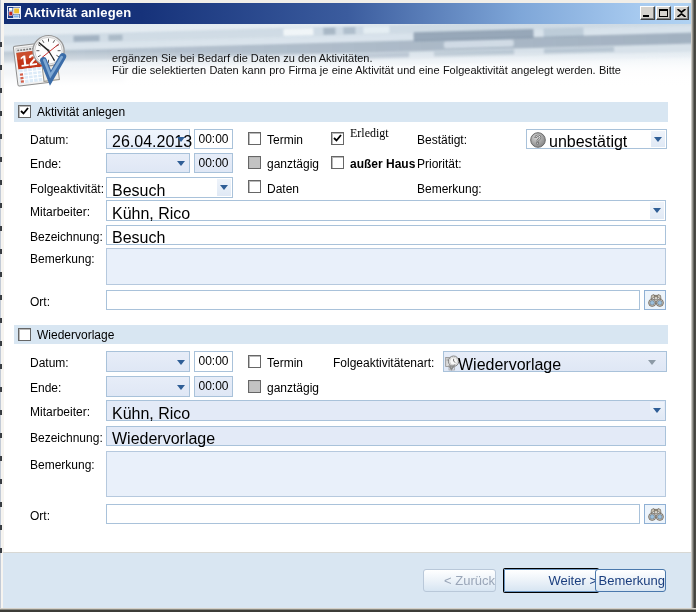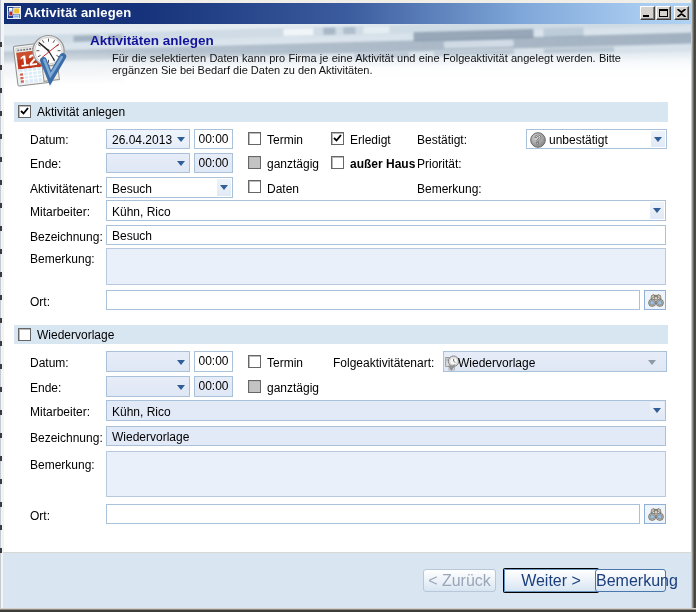--- a/index.html
+++ b/index.html
@@ -9,32 +9,32 @@
 .abs { position:absolute; }
 .lb { position:absolute; font-size:12px; color:#000; white-space:nowrap; }
 
 .cb { position:absolute; width:13px; height:13px; background:#fff; border:1px solid #666; box-shadow:inset 1px 1px 0 #b9b9b9; }
 .cb.dis { background:#c3c3c3; }
 .cb svg { position:absolute; left:1px; top:1px; }
 
 .fld { position:absolute; border:1px solid #a9c2da; background:#fff; font-size:12px; color:#000; }
 .fld.lite { background:linear-gradient(180deg,#f0f5fc,#e6eefa); }
 .fld.dis { background:linear-gradient(180deg,#e7edf8,#dfe7f5); }
-.ftx { position:absolute; left:5px; top:3px; font-size:12px; color:#000; white-space:nowrap; }
+.ftx { position:absolute; left:5px; top:3px; font-size:16px; color:#000; white-space:nowrap; }
 
 .tri { position:absolute; width:0; height:0; border-left:4.5px solid transparent; border-right:4.5px solid transparent; border-top:5.5px solid #2f5e96; }
 .tri.gray { border-top-color:#8d9aa6; }
 
 .abtn { position:absolute; top:1px; right:1px; width:14px; bottom:1px; background:linear-gradient(180deg,#eef3fa,#e0e9f5); }
 .abtn:after { content:""; position:absolute; left:2.5px; top:6px; width:0; height:0; border-left:4.5px solid transparent; border-right:4.5px solid transparent; border-top:5.5px solid #2f5e96; }
 
 .bar { position:absolute; left:14px; width:654px; height:20px; background:#d8e6f2; }
 .bar .lb { left:23px; top:3px; }
 
-.btn { position:absolute; height:23px; background:linear-gradient(180deg,#ffffff,#eaf1f8 55%,#d7e5f2); border:1px solid #4a78ac; border-radius:3px; font-size:16px; color:#1a3e7e; text-align:center; line-height:21px; }
+.btn { position:absolute; height:23px; background:linear-gradient(180deg,#ffffff,#eaf1f8 55%,#d7e5f2); border:1px solid #4a78ac; border-radius:3px; font-size:13px; color:#1a3e7e; text-align:right; line-height:21px; }
 </style>
 </head>
 <body>
 <div id="win">
 
   <div class="abs" style="left:0;top:0;width:696px;height:3px;background:#f1eee8;"></div>
   <div class="abs" style="left:0;top:0;width:4px;height:612px;background:#f6f4f0;"></div>
   <div class="abs" style="left:0;top:0;width:1px;height:612px;background:#c2cad6;"></div>
   <div class="abs" style="left:0;top:42px;width:1.5px;height:513px;background:repeating-linear-gradient(180deg,#383c42 0 5px,transparent 5px 23px);"></div>
   <div class="abs" style="left:691px;top:0;width:5px;height:612px;background:linear-gradient(90deg,#e8e5df,#72726c 45%,#3a3a36 75%,#55554f);"></div>
@@ -136,24 +136,23 @@
       <line x1="38" y1="30.8" x2="40.6" y2="29.3"></line>
         <line x1="59" y1="30.8" x2="56.4" y2="29.3"></line>
     </g>
     <line x1="48.5" y1="24.7" x2="38.8" y2="16.5" stroke="#222" stroke-width="1.6"></line>
     <line x1="48.5" y1="24.7" x2="54.5" y2="34.5" stroke="#222" stroke-width="1.2"></line>
     <line x1="42" y1="31.5" x2="58.6" y2="18.2" stroke="#c83030" stroke-width="1"></line>
     <circle cx="48.5" cy="24.7" r="1.1" fill="#333"></circle>
     <path d="M43.5 34.5 L50.5 52 L62.8 30.5" stroke="#3a6ca8" stroke-width="6.8" fill="none" stroke-linecap="round" stroke-linejoin="miter"></path>
     <path d="M44.3 34 L50.4 49.6 L61.8 31" stroke="#7fa8d2" stroke-width="2.6" fill="none" stroke-linecap="round"></path>
   </svg>
-  <div class="lb" style="left:90px;top:33px;font-size:13.5px;font-weight:bold;color:#12129a;">Aktivitäten anlegen</div>
   <div class="lb" style="left:112px;top:53px;width:509px;color:#111;font-size:11px;white-space:normal;line-height:11.5px;">
+    <div style="margin-top:0px;">ergänzen Sie bei Bedarf die Daten zu den Aktivitäten.</div>
     <div style="text-align:justify;text-align-last:justify;">Für die selektierten Daten kann pro Firma je eine Aktivität und eine Folgeaktivität angelegt werden. Bitte</div>
-    <div style="margin-top:0px;">ergänzen Sie bei Bedarf die Daten zu den Aktivitäten.</div>
   </div>
 
   <div class="bar" style="top:102px;">
     <div class="cb" style="left:4px;top:3px;">
         <svg width="9" height="9" viewBox="0 0 9 9">
           <path d="M1 4 L3.5 6.5 L8 1" stroke="#000" stroke-width="1.8" fill="none"></path>
         </svg>
       </div>
     <div class="lb">Aktivität anlegen</div>
   </div>
@@ -164,21 +163,21 @@
       <div class="tri" style="right:4px;top:7px;"></div>
     </div>
   <div class="fld" style="left:194px;top:129px;width:39px;height:20px;text-align:center;line-height:18px;">00:00</div>
   <div class="cb" style="left:248px;top:132px;"></div>
     <div class="lb" style="left:267px;top:133px;">Termin</div>
   <div class="cb" style="left:331px;top:132px;">
       <svg width="9" height="9" viewBox="0 0 9 9">
         <path d="M1 4 L3.5 6.5 L8 1" stroke="#000" stroke-width="1.8" fill="none"></path>
       </svg>
     </div>
-    <div class="lb" style="left:350px;top:133px;">Erledigt</div>
+    <div class="lb" style="left:350px;top:126px;font-family:Liberation Serif, serif;">Erledigt</div>
   <div class="lb" style="left:417px;top:133px;">Bestätigt:</div>
   <div class="fld" style="left:526px;top:129px;width:141px;height:20px;">
     <svg class="abs" style="left:3px;top:2px;" width="16" height="16" viewBox="0 0 16 16">
         <defs>
           <radialGradient id="gs" cx="0.38" cy="0.32" r="0.85">
             <stop offset="0" stop-color="#d6d6d6"></stop>
             <stop offset="0.55" stop-color="#a0a0a0"></stop>
             <stop offset="1" stop-color="#787878"></stop>
           </radialGradient>
         </defs>
@@ -193,21 +192,21 @@
   <div class="fld dis" style="left:106px;top:153px;width:84px;height:20px;">
       <div class="tri" style="right:4px;top:7px;"></div>
     </div>
   <div class="fld dis" style="left:194px;top:153px;width:39px;height:20px;text-align:center;line-height:18px;">00:00</div>
   <div class="cb dis" style="left:248px;top:156px;"></div>
     <div class="lb" style="left:267px;top:157px;">ganztägig</div>
   <div class="cb" style="left:331px;top:156px;"></div>
     <div class="lb" style="left:350px;top:157px;font-weight:bold;">außer Haus</div>
   <div class="lb" style="left:417px;top:157px;text-align:center;">Priorität:</div>
 
-  <div class="lb" style="left:30px;top:182px;">Aktivitätenart:</div>
+  <div class="lb" style="left:30px;top:182px;">Folgeaktivität:</div>
   <div class="fld" style="left:106px;top:177px;width:127px;height:21px;">
       <div class="ftx" style="top:4px;">Besuch</div>
       <div class="abtn"></div>
     </div>
   <div class="cb" style="left:248px;top:180px;"></div>
     <div class="lb" style="left:267px;top:182px;">Daten</div>
   <div class="lb" style="left:417px;top:182px;">Bemerkung:</div>
 
   <div class="lb" style="left:30px;top:205px;">Mitarbeiter:</div>
   <div class="fld" style="left:106px;top:200px;width:560px;height:21px;">

